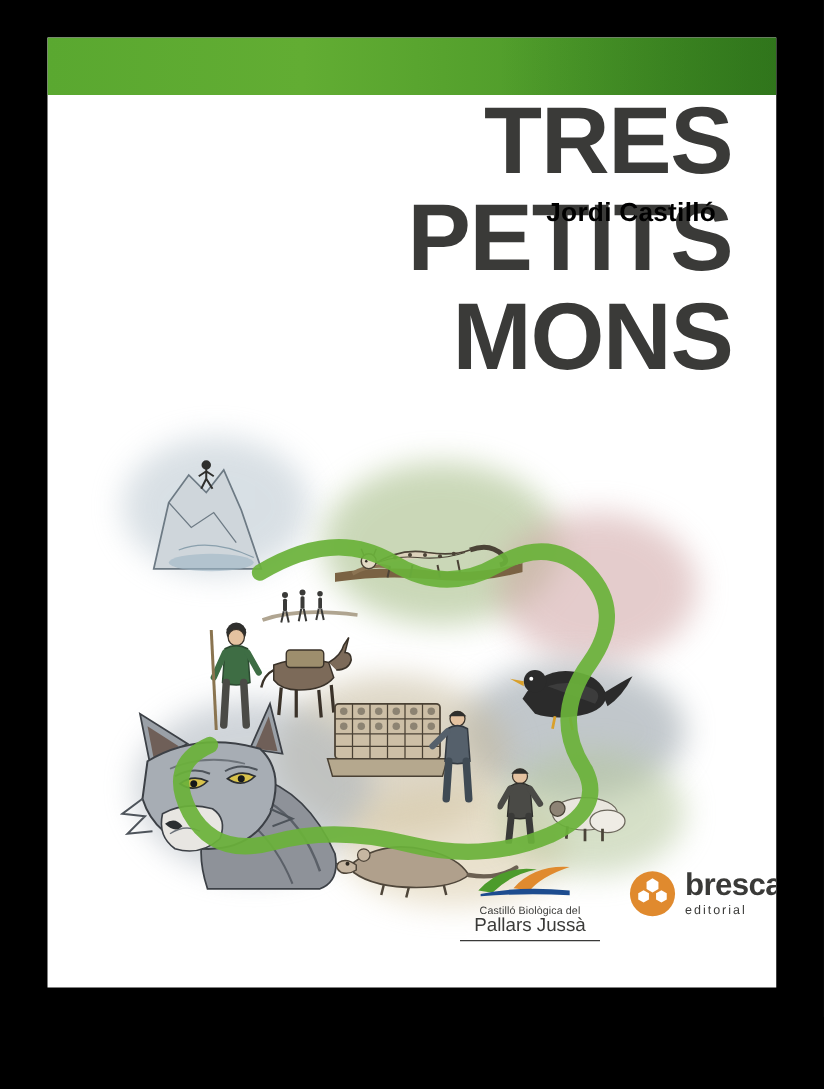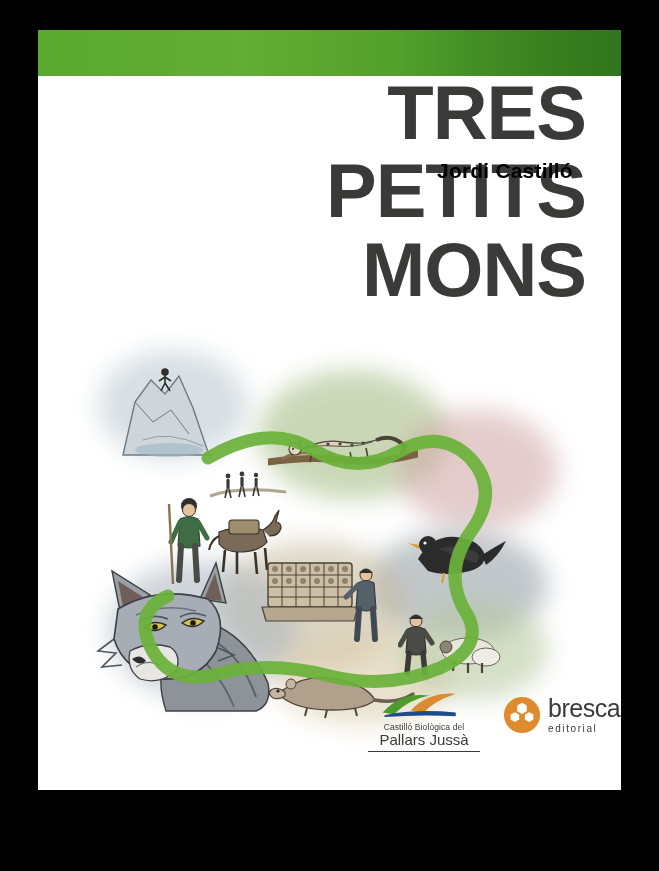--- a/index.html
+++ b/index.html
@@ -181,21 +181,21 @@
     left: 135px;
     top: 8px;
     width: 150px;
     display: flex;
     align-items: center;
   }
   .logo-bresca .mark { width: 38px; height: 38px; flex: 0 0 38px; }
   .logo-bresca .words { margin-left: 7px; }
   .logo-bresca .bname {
     font-size: 25px;
-    font-weight: normal;
+    font-weight: bold;
     color: #3a3a38;
     line-height: 1;
     letter-spacing: -0.5px;
   }
   .logo-bresca .bsub {
     font-size: 10px;
     color: #3a3a38;
     letter-spacing: 1.6px;
     margin-top: 2px;
   }

